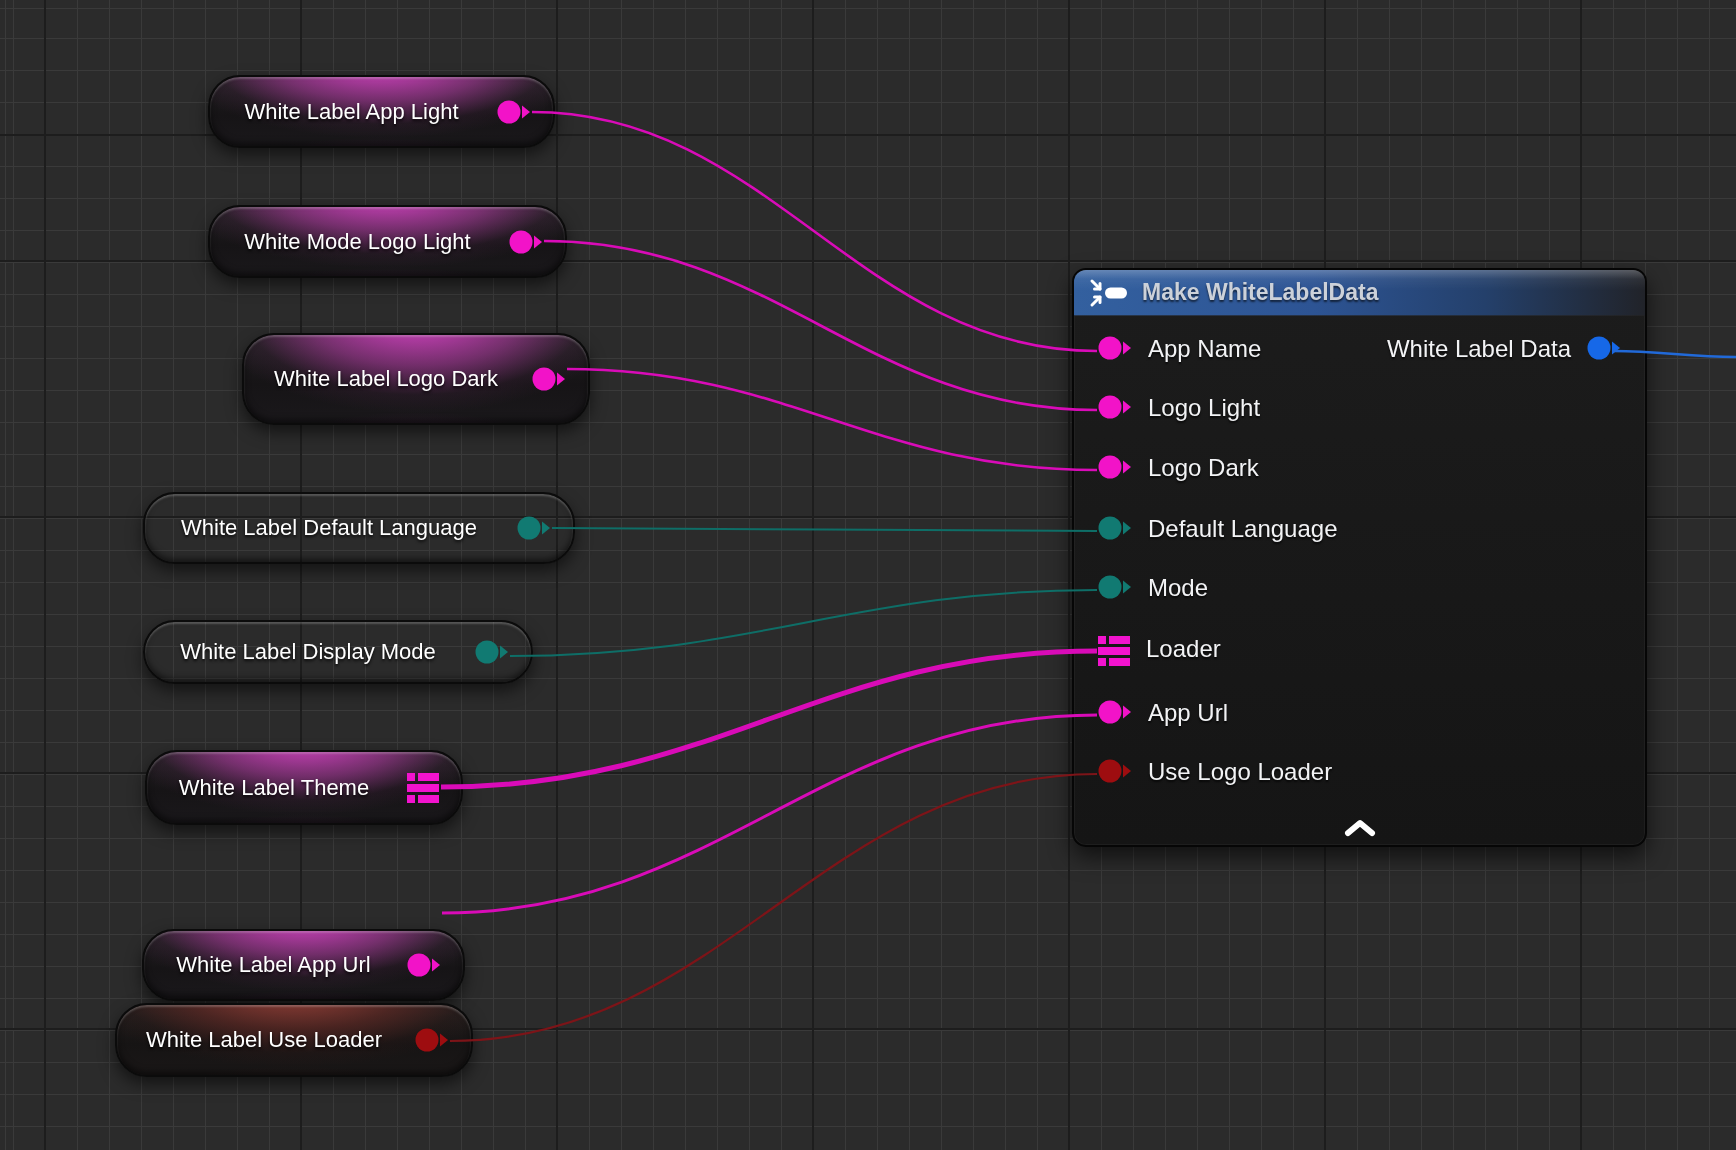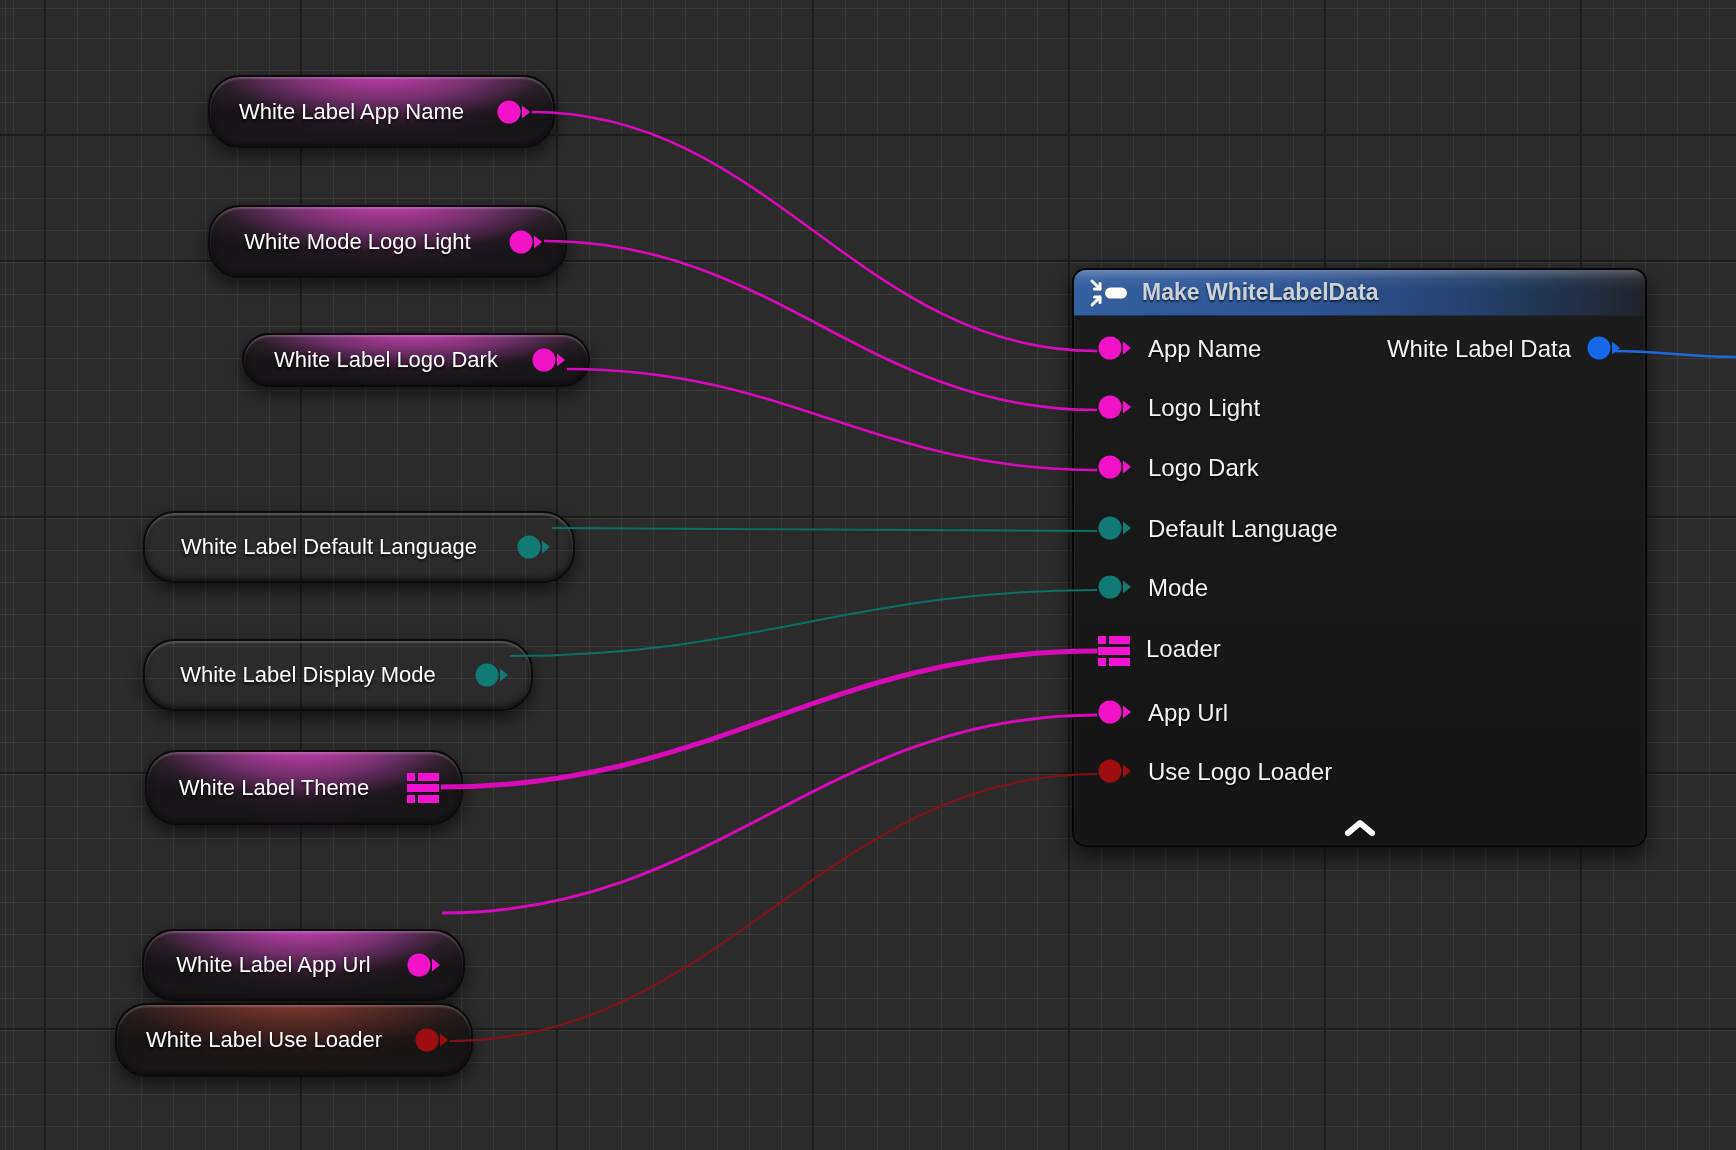--- a/index.html
+++ b/index.html
@@ -19,21 +19,21 @@
     position:absolute;border-radius:32px;border:2px solid #0b0b0b;box-sizing:border-box;
     box-shadow: inset 0 2px 2px rgba(255,255,255,.22), inset 0 -3px 6px rgba(0,0,0,.55), 0 7px 16px rgba(0,0,0,.55);
   }
   .glow-string{background:
       radial-gradient(80% 150% at 50% -25%, rgba(236,70,216,.95) 0%, rgba(198,66,182,.50) 40%, rgba(120,50,110,.12) 62%, rgba(0,0,0,0) 76%),
       radial-gradient(70% 80% at 50% 135%, rgba(190,60,175,.22), rgba(0,0,0,0) 60%),
       linear-gradient(180deg,#242024 0%, #161416 55%, #1a181b 100%);}
   .glow-enum{background:
       radial-gradient(80% 150% at 50% -25%, rgba(90,170,152,.85) 0%, rgba(56,118,106,.45) 40%, rgba(30,70,64,.12) 62%, rgba(0,0,0,0) 76%),
       radial-gradient(70% 80% at 50% 135%, rgba(56,118,106,.20), rgba(0,0,0,0) 60%),
-      linear-gradient(180deg,#20２4 0%, #151716 55%, #181a19 100%); margin-top: 19px;}
+      linear-gradient(180deg,#20２4 0%, #151716 55%, #181a19 100%);}
   .glow-bool{background:
       radial-gradient(80% 150% at 50% -25%, rgba(178,72,62,.85) 0%, rgba(128,48,42,.45) 40%, rgba(80,30,28,.12) 62%, rgba(0,0,0,0) 76%),
       radial-gradient(70% 80% at 50% 135%, rgba(128,48,42,.20), rgba(0,0,0,0) 60%),
       linear-gradient(180deg,#241f1e 0%, #161414 55%, #1a1717 100%);}
   .vlabel{
     position:absolute;left:18px;right:78px;top:0;bottom:0;
     display:flex;align-items:center;justify-content:center;
     color:#fff;font-size:22px;white-space:nowrap;text-shadow:0 2px 3px rgba(0,0,0,.8);
   }
   .vpin{position:absolute;right:22px;top:50%;transform:translateY(-50%);}
@@ -68,60 +68,60 @@
   .wire-enum{stroke:var(--enum-wire,#0e6e67);}
   .wire-bool{stroke:var(--bool-wire,#7d1418);}
   .wire-struct{stroke:var(--struct-wire,#2169d8);}
 </style>
 </head>
 <body>
 
 <div id="canvas">
 
   <div class="vnode glow-string" style="left:208px;top:75px;width:347px;height:73px">
-    <span class="vlabel">White Label App Name</span>
+    <span class="vlabel">White Label App Light</span>
     <svg class="vpin" width="34" height="26" viewBox="0 0 34 26">
       <g class="fill-string">
           <circle cx="12" cy="13" r="11.5"></circle>
           <path d="M25 6.5 L33 13 L25 19.5 Z"></path>
         </g>
     </svg>
   </div>
 
   <div class="vnode glow-string" style="left:208px;top:205px;width:359px;height:73px">
     <span class="vlabel">White Mode Logo Light</span>
     <svg class="vpin" width="34" height="26" viewBox="0 0 34 26">
       <g class="fill-string">
           <circle cx="12" cy="13" r="11.5"></circle>
           <path d="M25 6.5 L33 13 L25 19.5 Z"></path>
         </g>
     </svg>
   </div>
 
-  <div class="vnode glow-string" style="left:242px;top:333px;width:348px;height:54px">
+  <div class="vnode glow-string" style="left:242px;top:333px;width:348px;height:92px">
     <span class="vlabel">White Label Logo Dark</span>
     <svg class="vpin" width="34" height="26" viewBox="0 0 34 26">
       <g class="fill-string">
           <circle cx="12" cy="13" r="11.5"></circle>
           <path d="M25 6.5 L33 13 L25 19.5 Z"></path>
         </g>
     </svg>
   </div>
 
   <div class="vnode glow-enum" style="left:143px;top:492px;width:432px;height:72px">
     <span class="vlabel">White Label Default Language</span>
     <svg class="vpin" width="34" height="26" viewBox="0 0 34 26">
       <g class="fill-enum">
           <circle cx="12" cy="13" r="11.5"></circle>
           <path d="M25 6.5 L33 13 L25 19.5 Z"></path>
         </g>
     </svg>
   </div>
 
-  <div class="vnode glow-enum" style="left:143px;top:620px;width:390px;height:72px">
+  <div class="vnode glow-enum" style="left:143px;top:620px;width:390px;height:64px">
     <span class="vlabel">White Label Display Mode</span>
     <svg class="vpin" width="34" height="26" viewBox="0 0 34 26">
       <g class="fill-enum">
           <circle cx="12" cy="13" r="11.5"></circle>
           <path d="M25 6.5 L33 13 L25 19.5 Z"></path>
         </g>
     </svg>
   </div>
 
   <div class="vnode glow-string" style="left:145px;top:750px;width:318px;height:75px">

